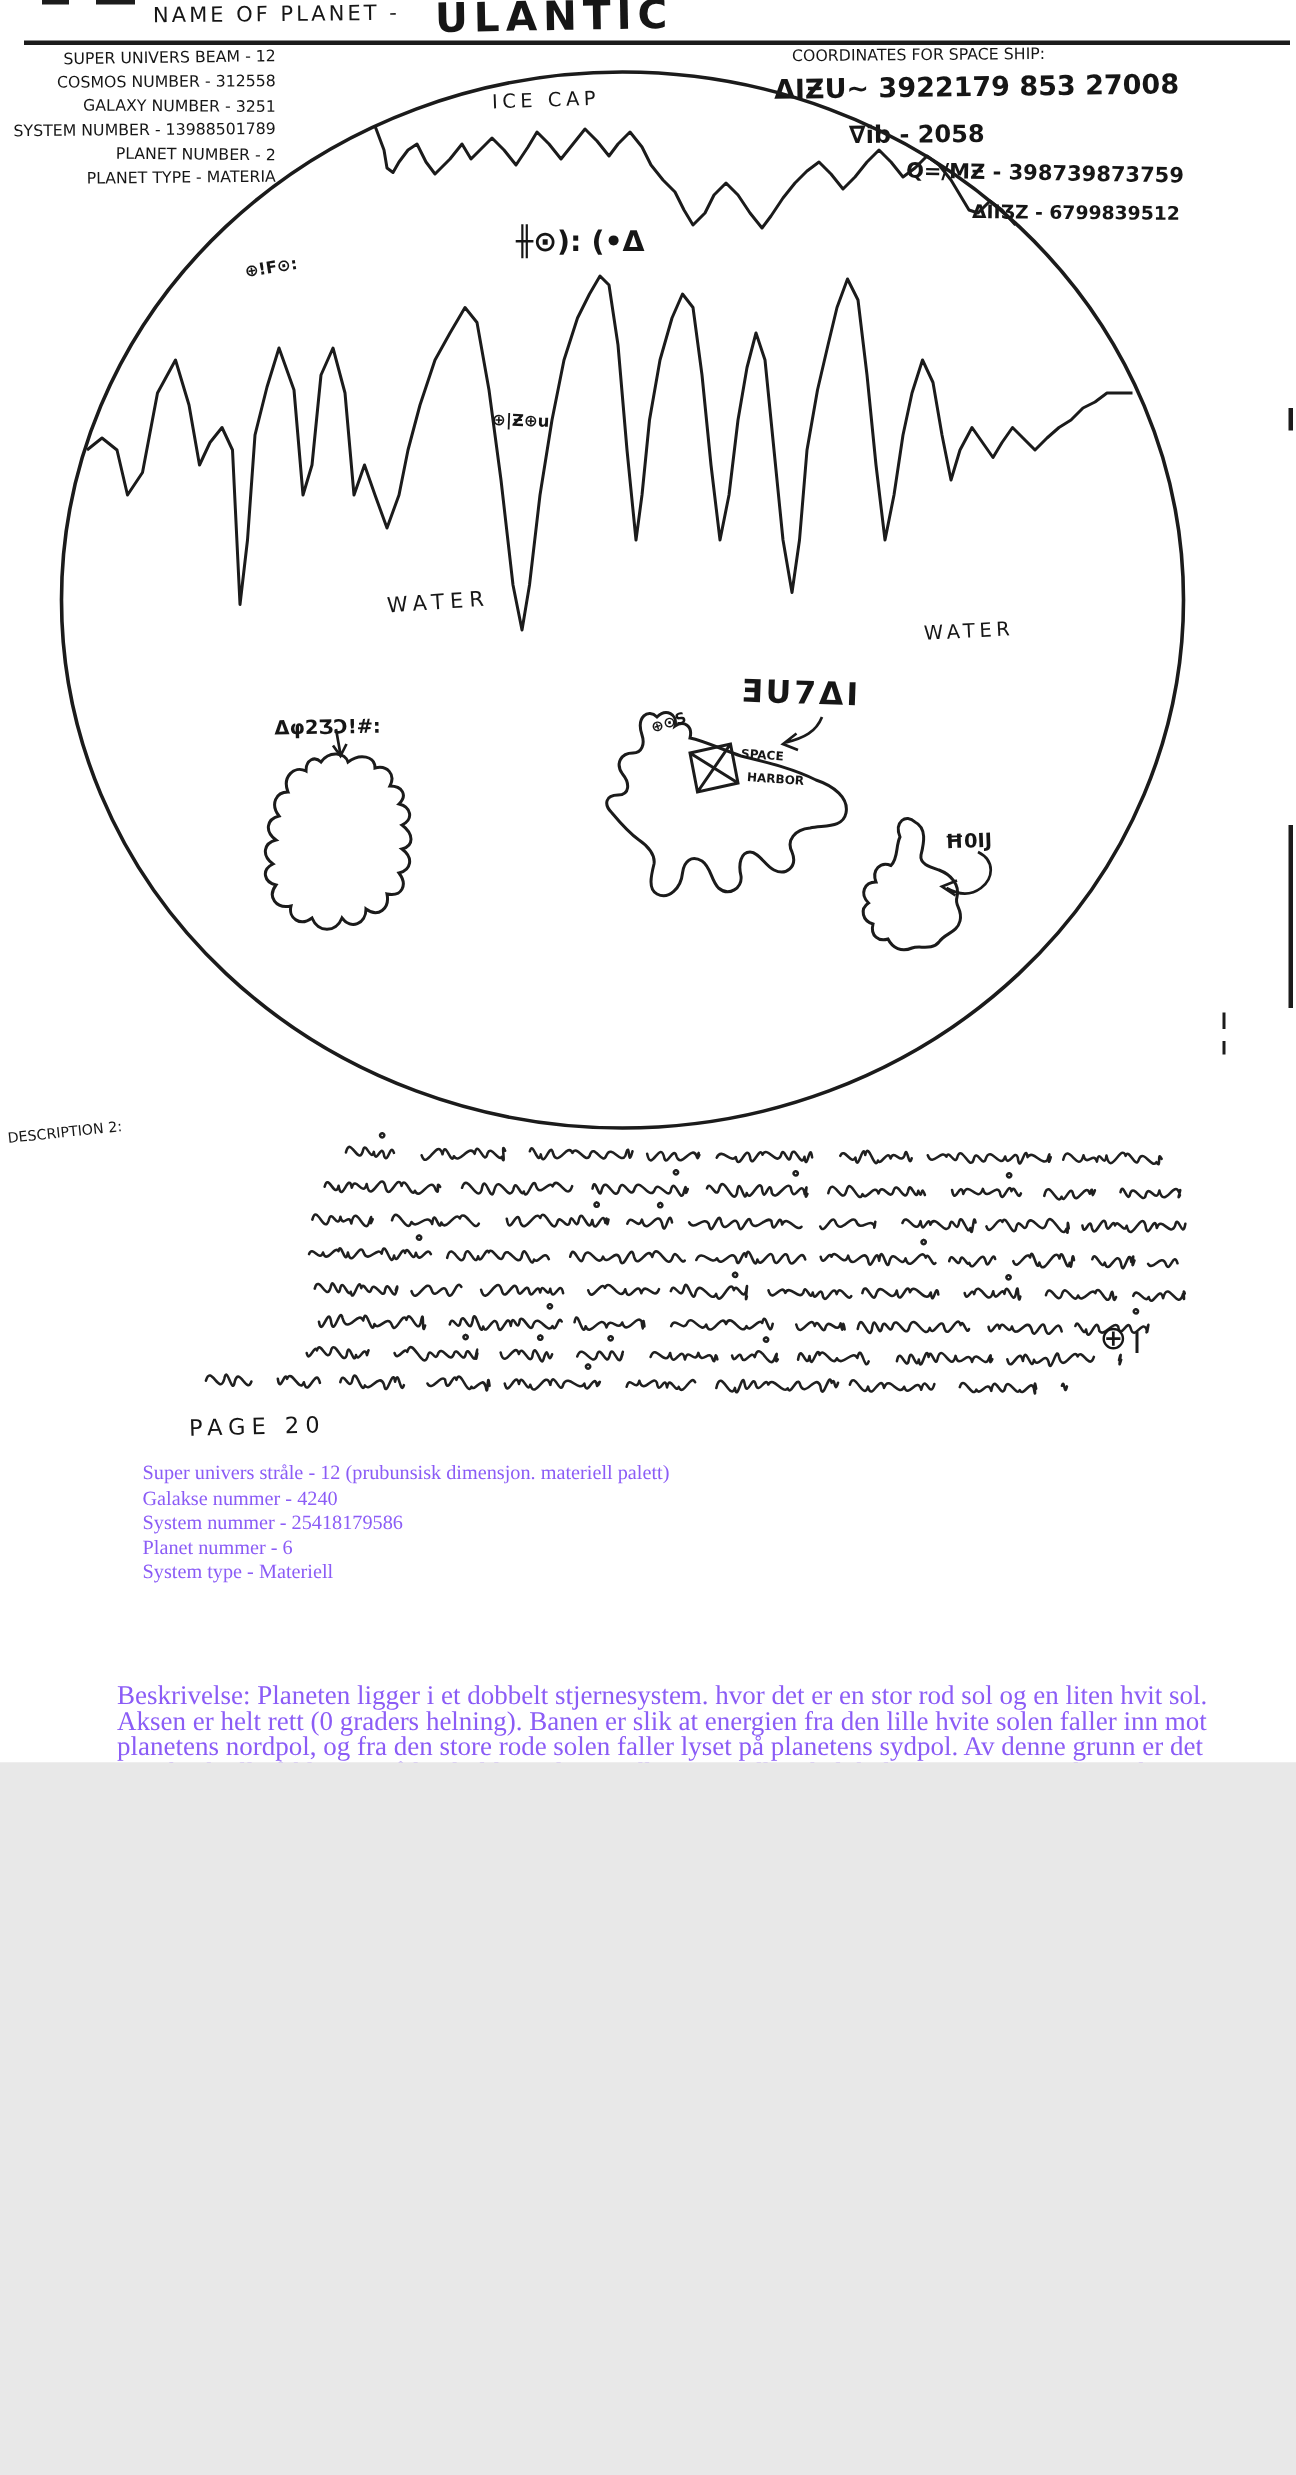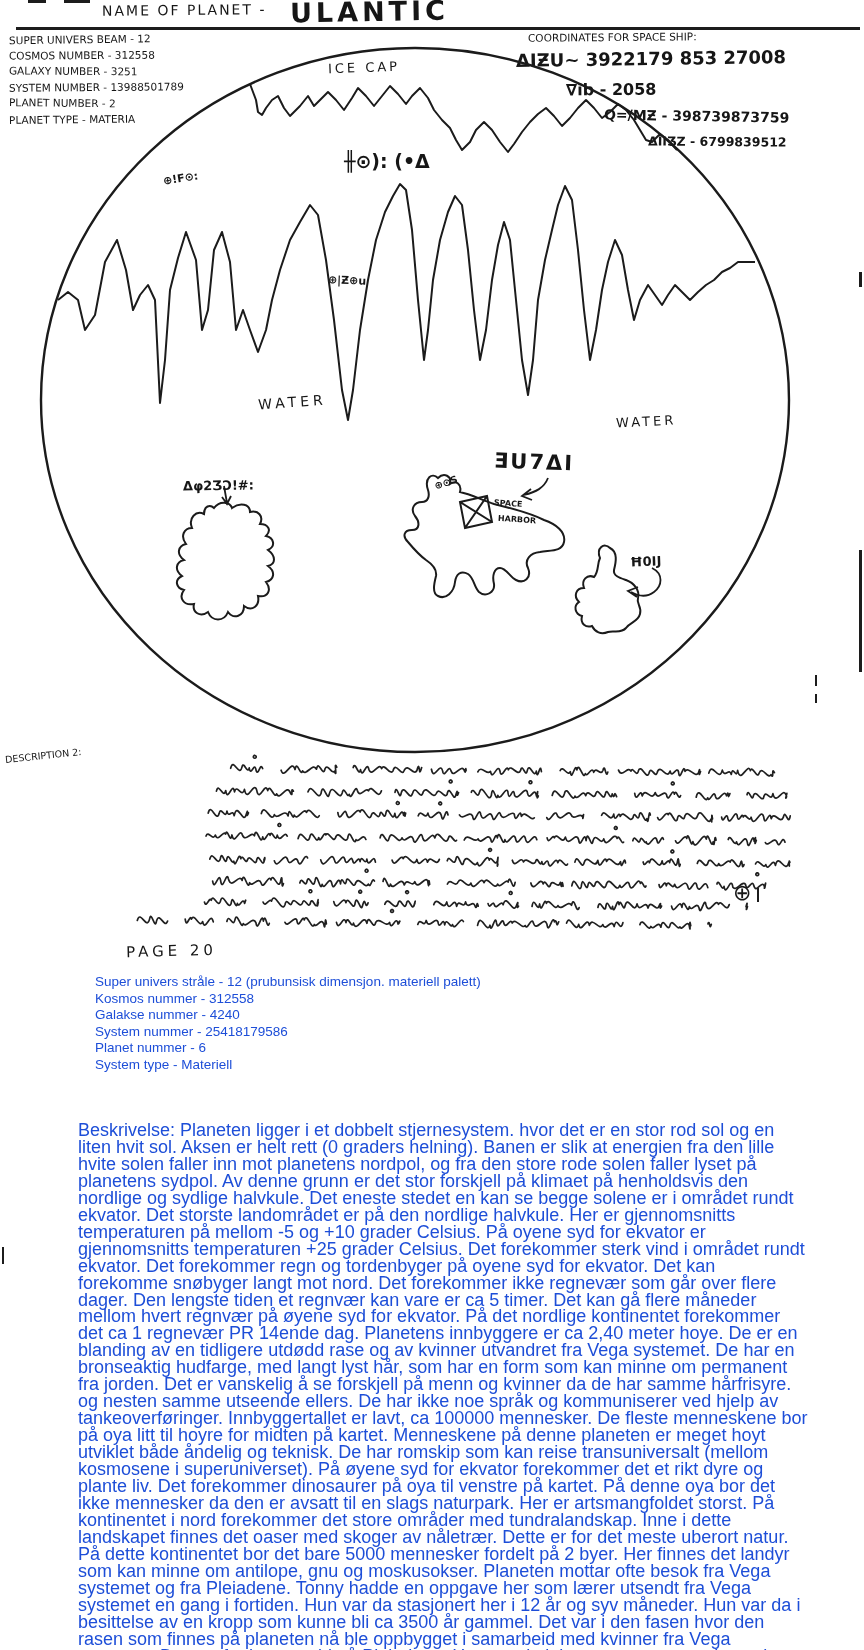--- a/index.html
+++ b/index.html
@@ -1,20 +1,20 @@
 <!DOCTYPE html>
 <html><head>
 <meta charset="utf-8">
 <style>
   html,body{margin:0;padding:0;background:#e8e8e8;}
-  #page{position:relative;width:864px;height:1650px;background:#ffffff;overflow:hidden;
+  #page{position:relative;width:864px;height:1175px;background:#ffffff;overflow:hidden;
         font-family:"Liberation Serif",serif;color:#222;}
   .abs{position:absolute;}
   .hw{font-family:"DejaVu Sans",sans-serif;color:#161616;white-space:nowrap;}
-  .typed{font-family:Liberation Sans, sans-serif;color:#1d4ed8;}
+  .typed{font-family:Liberation Serif, serif;color:#8b5cf6;}
   .mark{background:#1c1c1c;}
   svg{position:absolute;left:0;top:0;}
   #map-svg path, #map-svg ellipse, #map-svg line, #map-svg polyline{fill:none;stroke:#1b1b1b;}
   #alien-svg path{fill:none;stroke:#202020;stroke-width:1.7;stroke-linecap:round;stroke-linejoin:round;}
   .fact-line{height:16.6px;font-size:13.5px;}
   #body-text{font-size:18px;line-height:16.95px;text-align:left;}
 </style>
 </head>
 <body>
 
@@ -26,21 +26,21 @@
   <div class="abs mark" style="left:859px;top:550px;width:3px;height:122px;"></div>
   <div class="abs mark" style="left:815px;top:675px;width:2px;height:11px;"></div>
   <div class="abs mark" style="left:815px;top:694px;width:2px;height:9px;"></div>
   <div class="abs mark" style="left:757px;top:888px;width:2px;height:14px;"></div>
   <div class="abs mark" style="left:2px;top:1247px;width:2px;height:17px;"></div>
 
   <div class="abs hw" style="left:102px;top:2px;font-size:14px;letter-spacing:2px;transform:rotate(-0.6deg);">NAME OF PLANET -</div>
   <div class="abs hw" style="left:290px;top:-4px;font-size:27px;font-weight:bold;letter-spacing:4px;transform:rotate(-1deg);">ULANTIC</div>
   <div class="abs mark" style="left:16px;top:27px;width:844px;height:3px;"></div>
 
-  <div class="abs" style="left:9px;top:33px;">
+  <div class="abs" style="left:9px;top:33px;text-align:right;">
     <div class="hw" style="font-size:10.5px;margin-bottom:4px;transform:rotate(-0.8deg);">SUPER UNIVERS BEAM - 12</div>
     <div class="hw" style="font-size:10.5px;margin-bottom:4px;transform:rotate(-0.4deg);">COSMOS NUMBER - 312558</div>
     <div class="hw" style="font-size:10.5px;margin-bottom:4px;transform:rotate(0.4deg);">GALAXY NUMBER - 3251</div>
     <div class="hw" style="font-size:10.5px;margin-bottom:4px;transform:rotate(-0.5deg);">SYSTEM NUMBER - 13988501789</div>
     <div class="hw" style="font-size:10.5px;margin-bottom:4px;transform:rotate(0.6deg);">PLANET NUMBER - 2</div>
     <div class="hw" style="font-size:10.5px;transform:rotate(-0.6deg);">PLANET TYPE - MATERIA</div>
   </div>
 
   <div class="abs hw" style="left:528px;top:31px;font-size:10.5px;transform:rotate(-0.5deg);">COORDINATES FOR SPACE SHIP:</div>
   <div class="abs hw" style="left:516px;top:48px;font-size:18px;font-weight:bold;transform:rotate(-0.8deg);">ΔIƵU~ 3922179 853 27008</div>
@@ -85,21 +85,20 @@
         <path d="M 213 141 C 215.0 152.5 218.9 130.6 220.9 140.0 C 222.9 153.7 226.8 129.6 228.7 138.5 C 232.2 150.6 239.1 132.4 242.5 140.0 C 244.4 128.8 248.1 151.9 250.0 142.3 C 252.9 147.7 258.7 134.9 261.6 142.7 C 264.0 150.5 268.9 132.4 271.3 139.3 C 273.7 130.4 278.5 150.5 280.9 140.8 C 283.4 128.1 281.3 152.6 283.8 142.9 M 300.2 142.1 C 301.9 134.5 305.4 146.9 307.1 141.4 C 309.2 130.0 313.3 150.9 315.4 139.7 C 317.1 128.0 320.7 152.7 322.5 143.3 C 325.0 151.2 329.9 131.8 332.4 143.2 C 334.6 152.0 338.8 131.1 340.9 142.7 C 342.4 131.0 345.4 150.0 346.9 138.7 C 349.0 134.8 353.2 146.6 355.3 143.3 C 358.7 131.4 365.3 149.6 368.7 142.6 C 371.3 148.2 372.2 134.6 374.8 139.5 M 366.8 128 a 1.4,1.4 0 1,0 0.1,0 M 383.4 139.9 C 385.2 128.7 388.9 152.0 390.8 142.5 C 394.3 151.0 401.2 132.0 404.7 143.2 C 407.3 134.8 412.6 146.6 415.2 139.8 C 418.4 149.6 424.9 133.3 428.1 139.0 C 429.6 152.7 428.4 130.4 430.0 142.3 M 447.8 141.9 C 450.5 134.5 455.9 146.9 458.7 139.3 C 461.8 133.4 468.1 147.9 471.2 140.7 C 474.5 151.5 481.1 131.6 484.4 140.2 C 487.8 131.4 494.6 149.6 498.0 141.5 C 500.6 147.1 505.9 135.5 508.5 139.3 C 510.9 128.9 513.2 151.9 515.5 139.7 M 531.2 140.1 C 534.3 151.5 540.5 131.6 543.6 141.0 C 545.3 134.4 548.7 146.9 550.4 142.9 C 553.0 133.3 558.2 148.0 560.8 139.1 C 562.8 151.4 561.5 131.6 563.5 143.1 M 572.2 142.7 C 574.6 128.9 579.3 151.9 581.6 143.3 C 583.3 128.8 586.7 152.0 588.5 141.0 C 590.1 134.5 593.5 146.8 595.2 141.5 C 598.0 130.7 603.6 150.3 606.4 141.8 C 609.8 128.9 616.7 151.9 620.2 141.6 C 622.5 148.9 627.2 133.9 629.5 140.1 C 632.3 152.8 638.0 130.3 640.8 139.6 C 642.4 134.2 644.8 147.1 646.4 142.1 M 659.4 140.5 C 661.2 150.1 664.8 132.8 666.7 141.7 C 668.8 133.6 672.9 147.7 675.0 140.2 C 678.3 150.8 684.9 132.2 688.1 141.9 C 690.4 152.4 695.1 130.7 697.4 142.1 C 700.5 151.9 705.1 131.2 708.2 143.2 M 717.3 139.5 C 719.0 132.8 722.6 148.4 724.4 141.8 C 726.6 153.9 731.1 129.4 733.3 142.7 C 736.5 147.2 742.7 135.4 745.8 139.5 C 747.9 149.0 751.9 133.8 754.0 140.2 C 756.8 151.1 762.4 131.9 765.2 142.9 C 767.7 128.9 763.0 151.9 765.5 139.5 M 757.5 128 a 1.4,1.4 0 1,0 0.1,0"></path>
         <path d="M 205 162 C 206.7 169.3 210.1 155.4 211.8 160.2 C 214.2 152.1 219.0 170.9 221.4 159.5 C 223.9 152.7 229.0 170.4 231.6 163.5 C 233.2 151.2 236.3 171.7 237.9 163.0 C 239.7 169.1 243.3 155.6 245.1 162.8 C 248.1 153.8 243.2 169.4 246.2 159.8 M 263.6 161.5 C 265.7 168.0 269.9 156.6 272.0 160.6 C 275.4 149.1 282.2 173.6 285.6 163.8 C 287.3 155.7 290.6 167.7 292.3 162.4 C 295.0 154.2 300.3 169.1 303.0 162.1 C 304.9 155.3 308.8 168.1 310.8 162.7 C 312.6 153.6 316.0 169.6 317.8 163.1 C 320.0 149.2 316.6 173.5 318.8 161.2 M 310.8 149 a 1.4,1.4 0 1,0 0.1,0 M 334.3 160.5 C 337.3 173.3 343.5 151.8 346.5 161.4 C 348.7 153.5 353.2 169.6 355.4 163.2 C 357.4 149.3 361.2 173.4 363.2 163.8 C 366.2 152.8 365.6 170.3 368.6 161.4 M 360.6 149 a 1.4,1.4 0 1,0 0.1,0 M 385.4 162.7 C 388.6 152.6 395.1 170.4 398.3 162.6 C 400.5 152.4 404.7 170.7 406.9 162.1 C 408.8 152.4 412.7 170.7 414.7 163.1 C 418.0 151.4 412.2 171.6 415.5 161.0 M 407.5 149 a 1.4,1.4 0 1,0 0.1,0 M 434.3 162.6 C 437.5 152.4 444.1 170.7 447.3 159.8 C 449.8 172.9 454.8 152.2 457.2 164.1 C 459.4 155.1 463.9 168.2 466.1 159.6 C 468.5 168.5 473.3 156.1 475.7 163.8 C 477.9 169.1 476.7 155.6 478.8 163.8 M 488.6 161.1 C 490.2 168.5 493.4 156.1 495.0 162.6 C 497.2 168.1 501.5 156.5 503.7 162.1 C 507.1 149.1 513.8 173.6 517.2 162.2 C 520.3 154.2 516.0 169.0 519.1 163.4 M 511.1 149 a 1.4,1.4 0 1,0 0.1,0 M 532.6 163.6 C 534.5 150.7 538.3 172.2 540.2 161.0 C 541.8 173.4 545.2 151.8 546.9 160.3 C 549.8 153.7 555.6 169.5 558.5 162.4 C 561.9 169.0 568.7 155.7 572.1 162.1 C 574.8 150.2 576.9 172.6 579.7 164.3 M 598.5 164.0 C 600.4 153.5 604.3 169.6 606.2 164.3 C 607.9 150.8 611.4 172.1 613.1 162.7 C 614.7 174.6 617.9 150.6 619.6 161.0 C 621.1 153.0 624.2 170.1 625.7 161.7 C 628.7 150.2 634.6 172.6 637.6 160.1 C 640.3 170.4 645.8 154.4 648.6 164.1 C 651.4 153.8 657.0 169.4 659.7 161.9 C 663.0 153.9 658.8 169.3 662.1 162.1 M 672.1 162.0 C 674.7 173.3 679.9 151.9 682.5 163.1 C 684.4 150.4 688.1 172.4 689.9 162.3 C 692.4 168.9 697.2 155.8 699.6 163.5 C 701.3 173.6 704.7 151.6 706.4 159.8 C 709.5 172.5 715.9 152.6 719.0 159.8 C 722.0 153.5 726.8 169.6 729.8 160.0 M 746.6 161.9 C 749.5 150.4 745.1 172.4 748.0 161.7"></path>
         <path d="M 138 181 C 141.1 169.4 147.2 191.4 150.2 179.8 C 152.0 169.1 155.5 191.7 157.2 181.5 C 160.2 170.6 165.3 190.4 168.3 181.3 M 185.9 179.3 C 187.5 190.2 190.5 172.8 192.1 179.3 C 194.9 171.7 200.5 189.4 203.3 181.5 C 206.2 193.5 211.1 169.8 214.0 181.8 M 227.6 181.2 C 229.7 171.6 233.8 189.5 235.8 178.9 C 237.9 170.2 242.0 190.8 244.0 183.2 C 247.2 188.5 253.5 174.2 256.7 182.4 C 258.6 193.8 262.3 169.5 264.1 180.6 C 266.4 170.4 267.7 190.6 270.0 182.8 M 285.7 181.6 C 288.6 187.7 294.5 175.0 297.4 178.9 C 299.3 190.9 303.1 172.1 305.0 179.0 C 307.5 170.4 312.5 190.5 315.0 183.5 C 317.4 187.6 322.2 175.1 324.6 183.5 C 326.3 193.1 325.4 170.1 327.1 182.8 M 337.2 181.2 C 339.6 191.9 344.3 171.2 346.7 181.4 C 348.6 172.2 352.4 188.9 354.2 181.8 C 357.6 193.1 364.3 170.1 367.6 181.8 C 369.8 170.2 374.2 190.7 376.4 180.9 C 379.9 174.4 386.8 186.9 390.3 180.8 C 392.4 191.3 396.7 171.7 398.8 182.3 C 402.0 175.0 397.4 186.4 400.6 179.5 M 392.6 168 a 1.4,1.4 0 1,0 0.1,0 M 418.5 182.6 C 420.6 174.2 424.8 187.1 426.9 178.5 C 429.8 188.6 435.7 174.1 438.6 179.6 C 440.3 190.1 443.7 172.8 445.4 182.8 C 447.3 173.6 451.2 187.6 453.2 182.4 C 456.1 189.9 461.2 173.0 464.1 179.2 M 478.3 182.9 C 481.4 168.1 487.6 192.6 490.7 182.7 C 492.3 193.7 495.6 169.6 497.2 180.3 C 499.0 189.4 502.5 173.5 504.3 179.6 C 506.5 188.8 510.8 174.0 512.9 180.3 C 516.2 174.0 522.6 187.3 525.9 182.7 C 527.8 188.3 531.8 174.5 533.8 179.2 C 537.2 191.1 544.1 171.9 547.6 180.9 C 549.5 193.7 553.2 169.6 555.1 178.8 C 557.8 173.8 556.7 187.5 559.4 178.7 M 567.3 179.9 C 570.3 169.2 576.4 191.6 579.4 181.1 C 582.1 192.1 587.4 171.0 590.1 181.9 C 593.4 172.2 600.1 188.9 603.5 181.0 C 606.3 189.5 612.1 173.4 614.9 182.9 C 618.0 170.4 620.5 190.5 623.6 179.0 M 640.6 180.9 C 643.3 171.6 648.8 189.4 651.6 182.5 C 654.1 187.7 659.1 175.0 661.6 183.2 C 664.0 169.5 668.7 191.4 671.0 180.3 C 673.4 174.1 678.2 187.2 680.6 182.6 C 682.9 187.6 687.6 175.1 689.9 180.9 C 692.1 193.6 689.3 169.6 691.5 181.5 M 708.7 179.4 C 710.4 173.9 710.2 187.4 712.0 179.8"></path>
       </g>
     </svg>
   <div class="abs hw" style="left:733px;top:880px;font-size:22px;">⊕</div>
   <div class="abs hw" style="left:126px;top:942px;font-size:15px;letter-spacing:4px;transform:rotate(-1.5deg);">PAGE  20</div>
 
   <div class="abs typed" style="left:95px;top:974px;">
     <div class="fact-line">Super univers stråle - 12 (prubunsisk dimensjon. materiell palett)</div>
-    <div class="fact-line">Kosmos nummer - 312558</div>
     <div class="fact-line">Galakse nummer - 4240</div>
     <div class="fact-line">System nummer - 25418179586</div>
     <div class="fact-line">Planet nummer - 6</div>
     <div class="fact-line">System type - Materiell</div>
   </div>
 
   <div id="body-text" class="abs typed" style="left:78px;top:1122px;width:732px;">Beskrivelse: Planeten ligger i et dobbelt stjernesystem. hvor det er en stor rod sol og en liten hvit sol. Aksen er helt rett (0 graders helning). Banen er slik at energien fra den lille hvite solen faller inn mot planetens nordpol, og fra den store rode solen faller lyset på planetens sydpol.  Av denne grunn er det stor forskjell på klimaet på henholdsvis den nordlige og sydlige halvkule. Det eneste stedet en kan se begge solene er i området rundt ekvator. Det storste landområdet er på den nordlige halvkule. Her er gjennomsnitts temperaturen på mellom -5 og +10 grader Celsius. På oyene syd for ekvator er gjennomsnitts temperaturen +25 grader Celsius. Det forekommer sterk vind i området rundt ekvator. Det forekommer regn og tordenbyger på oyene syd for ekvator. Det kan forekomme snøbyger langt mot nord. Det forekommer ikke regnevær som går over flere dager. Den lengste tiden et regnvær kan vare er ca 5 timer. Det kan gå flere måneder mellom hvert regnvær på øyene syd for ekvator. På det nordlige kontinentet forekommer det ca 1 regnevær PR 14ende dag. Planetens innbyggere er ca 2,40 meter hoye. De er en blanding av en tidligere utdødd rase og av kvinner utvandret fra Vega systemet. De har en bronseaktig hudfarge, med langt lyst hår, som har en form som kan minne om permanent fra jorden. Det er vanskelig å se forskjell på menn og kvinner da de har samme hårfrisyre. og nesten samme utseende ellers.  De har ikke noe språk og kommuniserer ved hjelp av tankeoverføringer. Innbyggertallet er lavt, ca 100000 mennesker. De fleste menneskene bor på oya litt til hoyre for midten på kartet.  Menneskene på denne planeten er meget hoyt utviklet både åndelig og teknisk.  De har romskip som kan reise transuniversalt (mellom kosmosene i superuniverset). På øyene syd for ekvator forekommer det et rikt dyre og plante liv. Det forekommer dinosaurer på oya til venstre på kartet. På denne oya bor det ikke mennesker da den er avsatt til en slags naturpark. Her er artsmangfoldet storst. På kontinentet i nord forekommer det store områder med tundralandskap. Inne i dette landskapet finnes det oaser med skoger av nåletrær. Dette er for det meste uberort natur. På dette kontinentet bor det bare 5000 mennesker fordelt på 2 byer. Her finnes det landyr som kan minne om antilope, gnu og moskusokser. Planeten mottar ofte besok fra Vega systemet og fra Pleiadene. Tonny hadde en oppgave her som lærer utsendt fra Vega systemet en gang i fortiden. Hun var da stasjonert her i 12 år og syv måneder. Hun var da i besittelse av en kropp som kunne bli ca 3500 år gammel.  Det var i den fasen hvor den rasen som finnes på planeten nå ble oppbygget i samarbeid med kvinner fra Vega systemet. Det var for hennes tid på Pleiadene. Hun var da inkarnert som en av de sterke kvinner i Vega systemet.</div>
 
 </div>
 

